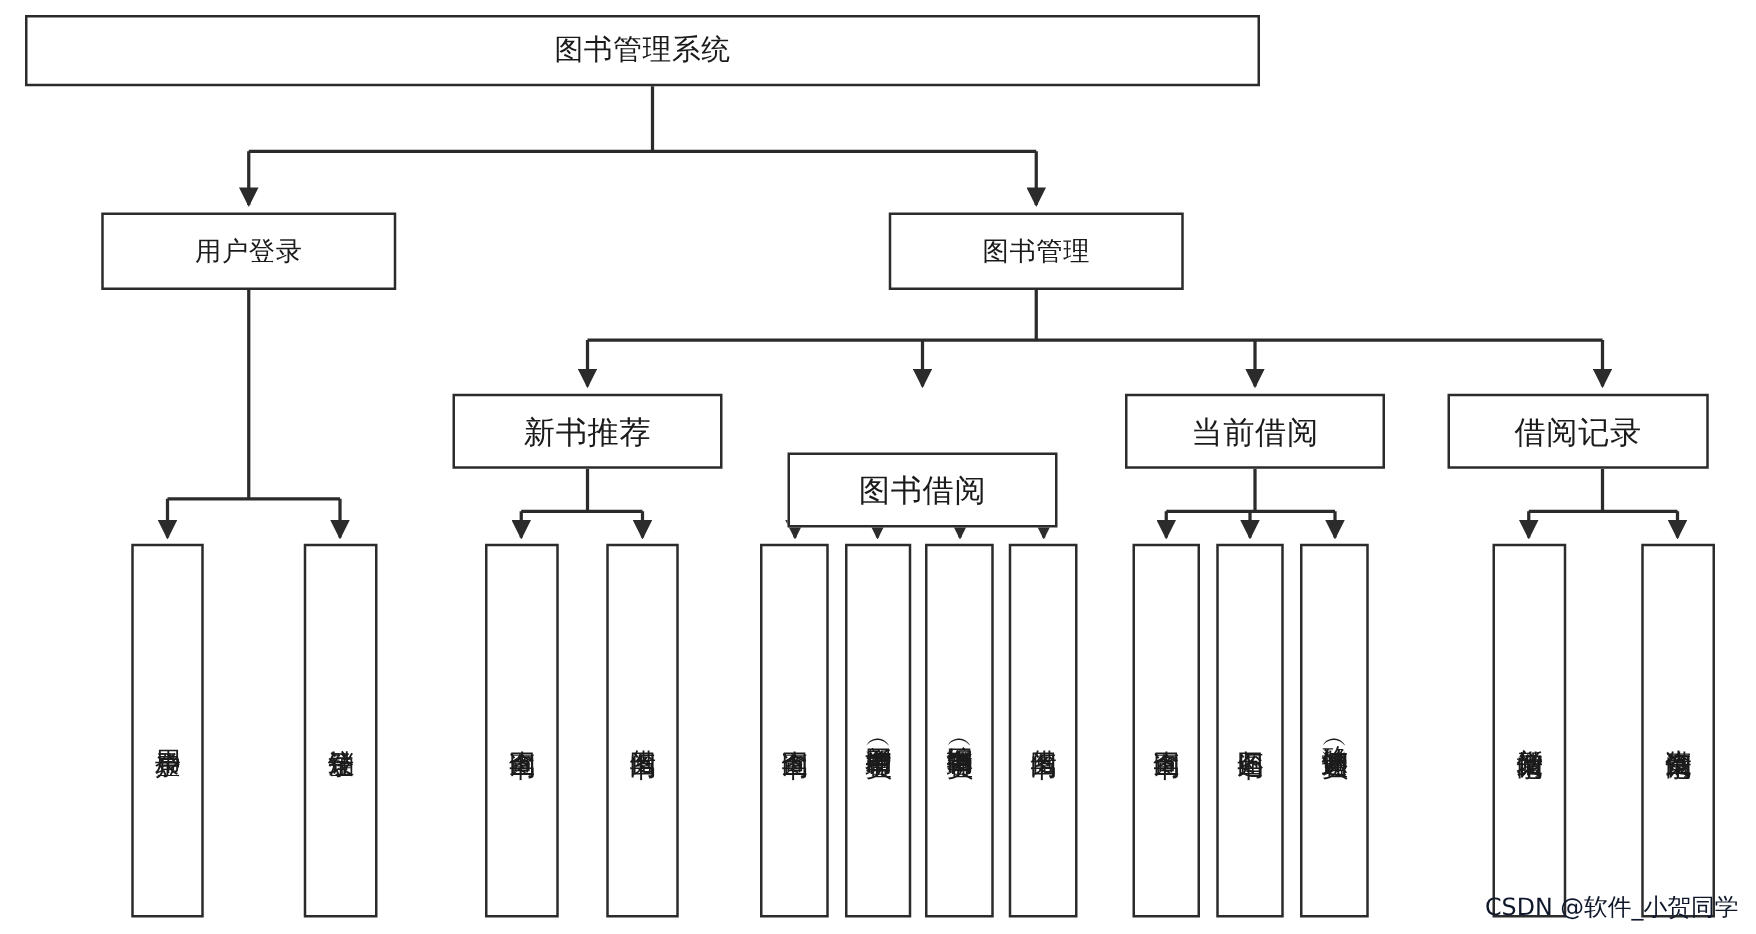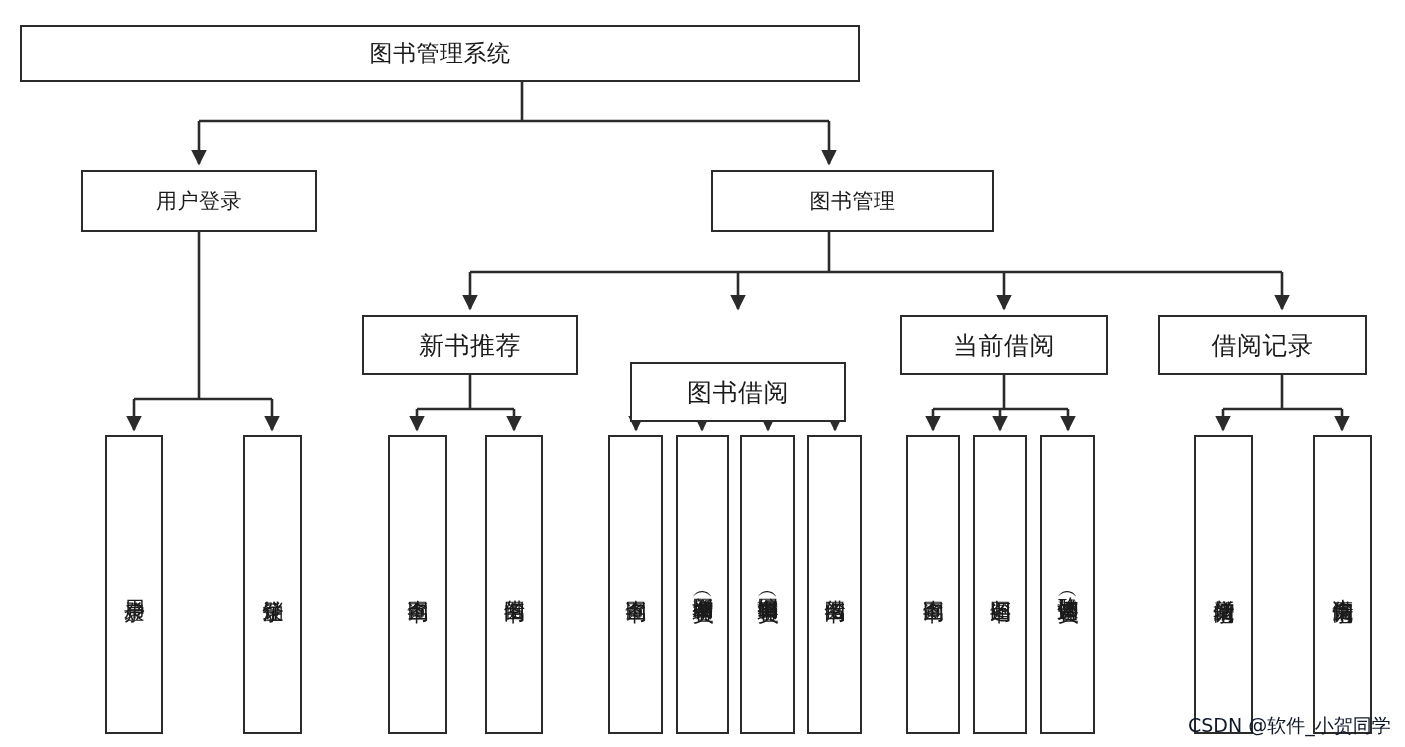--- a/index.html
+++ b/index.html
@@ -118,28 +118,28 @@
       <path d="M 1000 409 L 1000 430" marker-end="url(#arrow)"></path>
       <path d="M 1068 409 L 1068 430" marker-end="url(#arrow)"></path>
 
       <path d="M 1282 375 L 1282 409"></path>
       <path d="M 1223 409 L 1342 409"></path>
       <path d="M 1223 409 L 1223 430" marker-end="url(#arrow)"></path>
       <path d="M 1342 409 L 1342 430" marker-end="url(#arrow)"></path>
     </g>
   </svg>
 
-  <div class="node root" style="left: 20px; top: 25px; width: 840px; height: 57px;">
+  <div class="node root" style="left: 20px; top: 12px; width: 988px; height: 57px;">
     <span class="label">图书管理系统</span>
   </div>
 
   <div class="node level2" style="left: 81px; top: 170px; width: 236px; height: 62px;">
     <span class="label">用户登录</span>
   </div>
-  <div class="node level2" style="left: 711px; top: 170px; width: 283px; height: 62px;">
+  <div class="node level2" style="left: 711px; top: 170px; width: 236px; height: 62px;">
     <span class="label">图书管理</span>
   </div>
 
   <div class="node level3" style="left: 362px; top: 315px; width: 216px; height: 60px;">
     <span class="label">新书推荐</span>
   </div>
   <div class="node level3" style="left: 630px; top: 315px; width: 216px; height: 60px; margin-top: 47px;">
     <span class="label">图书借阅</span>
   </div>
   <div class="node level3" style="left: 900px; top: 315px; width: 208px; height: 60px;">

